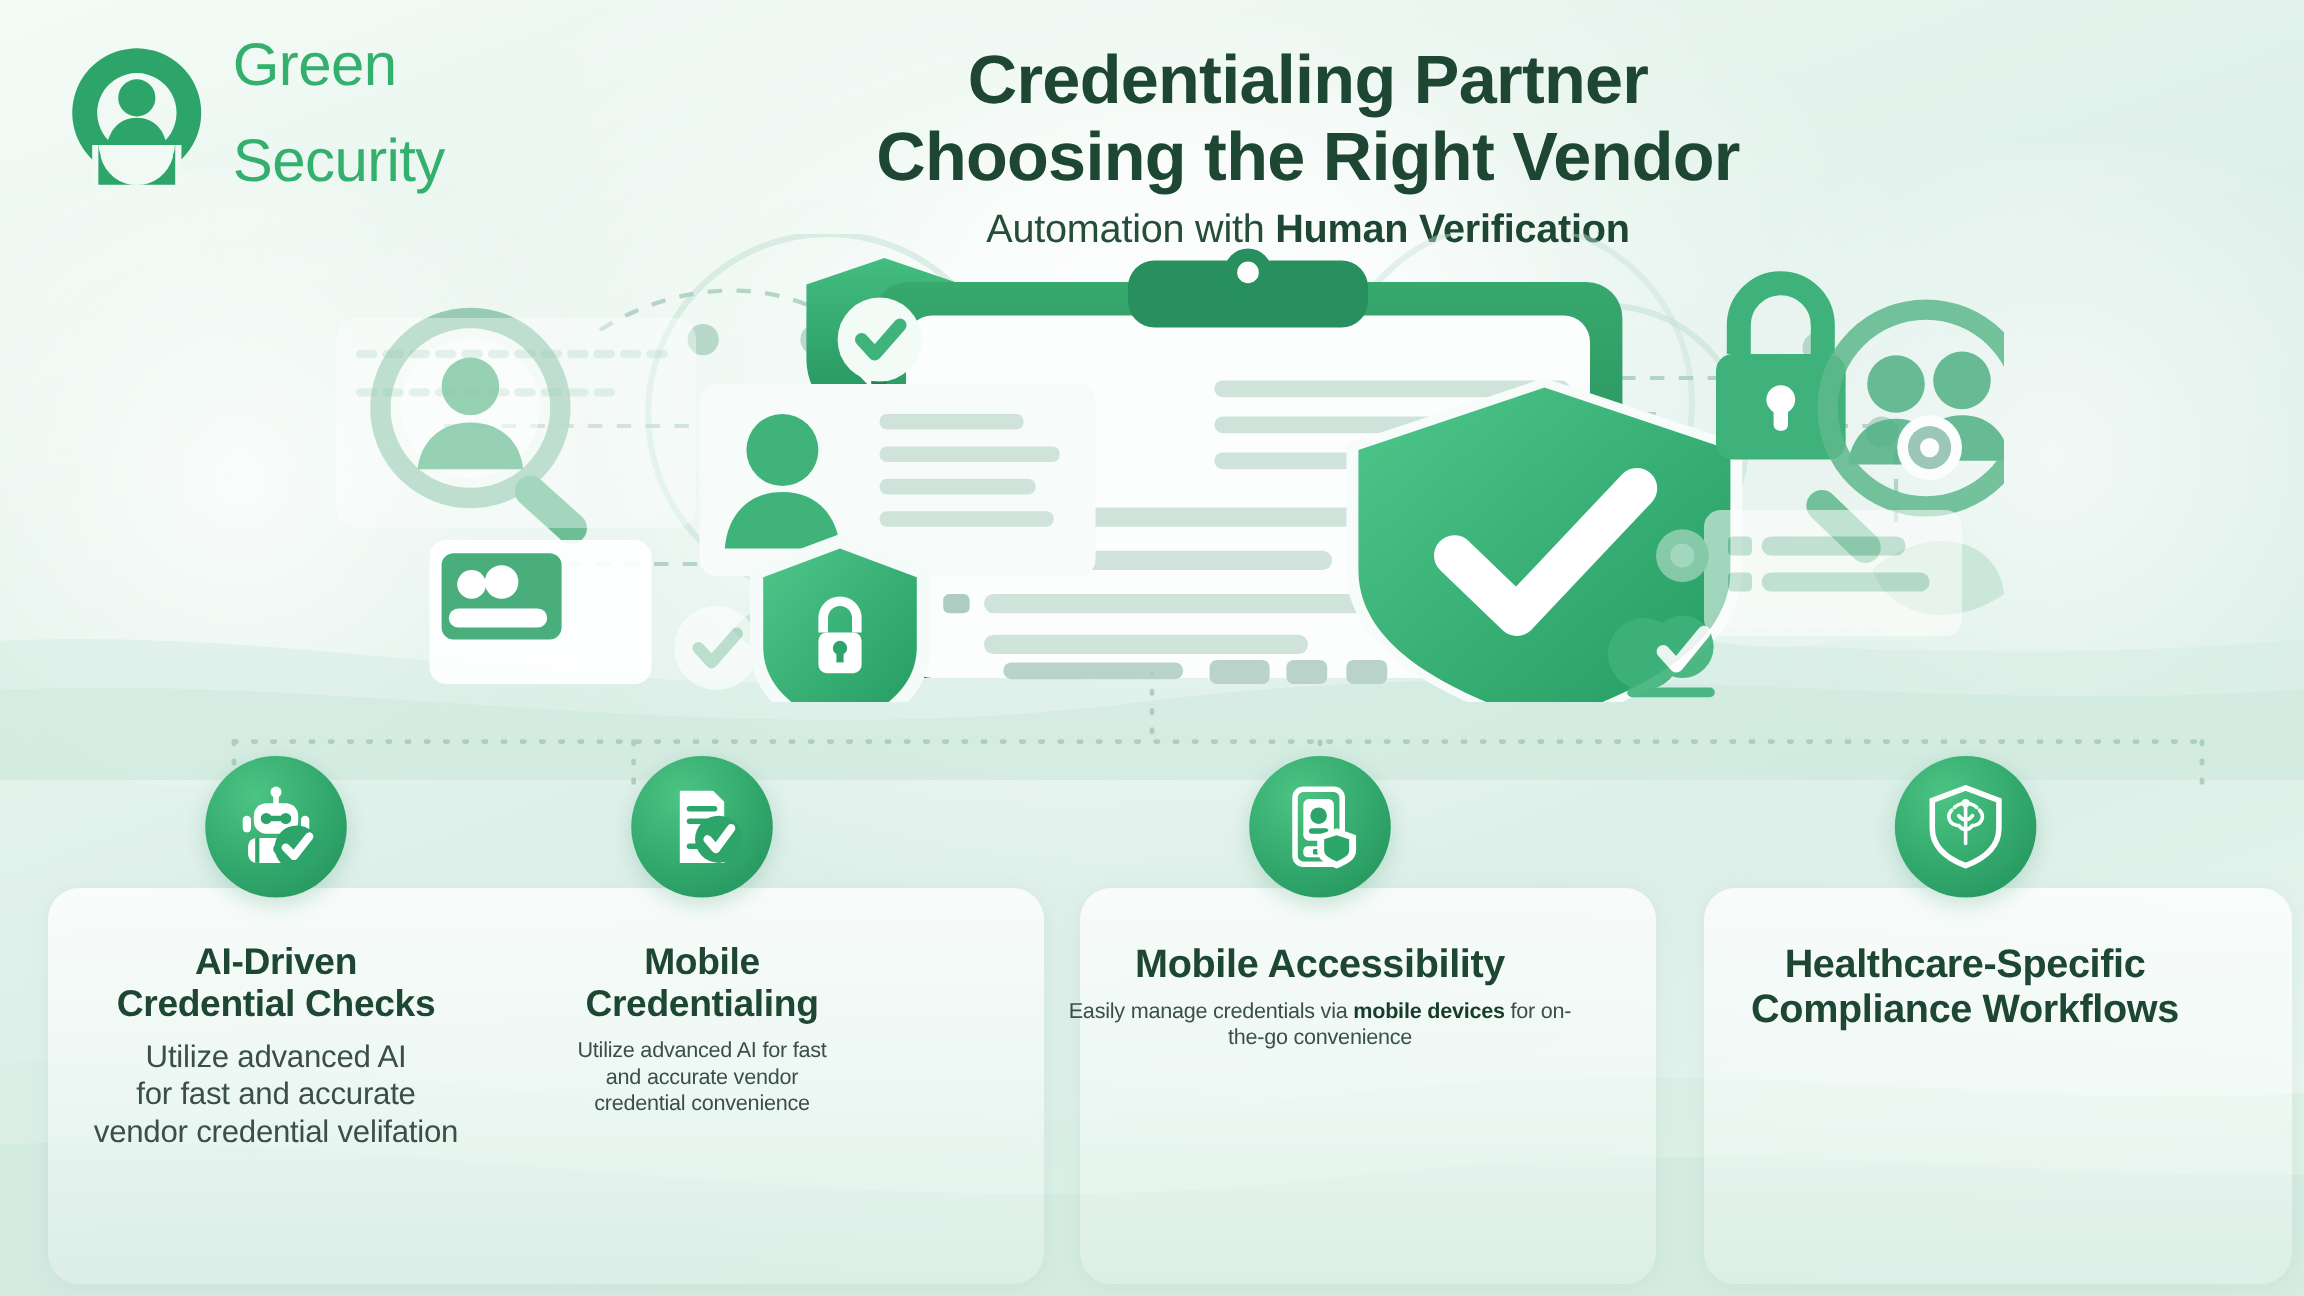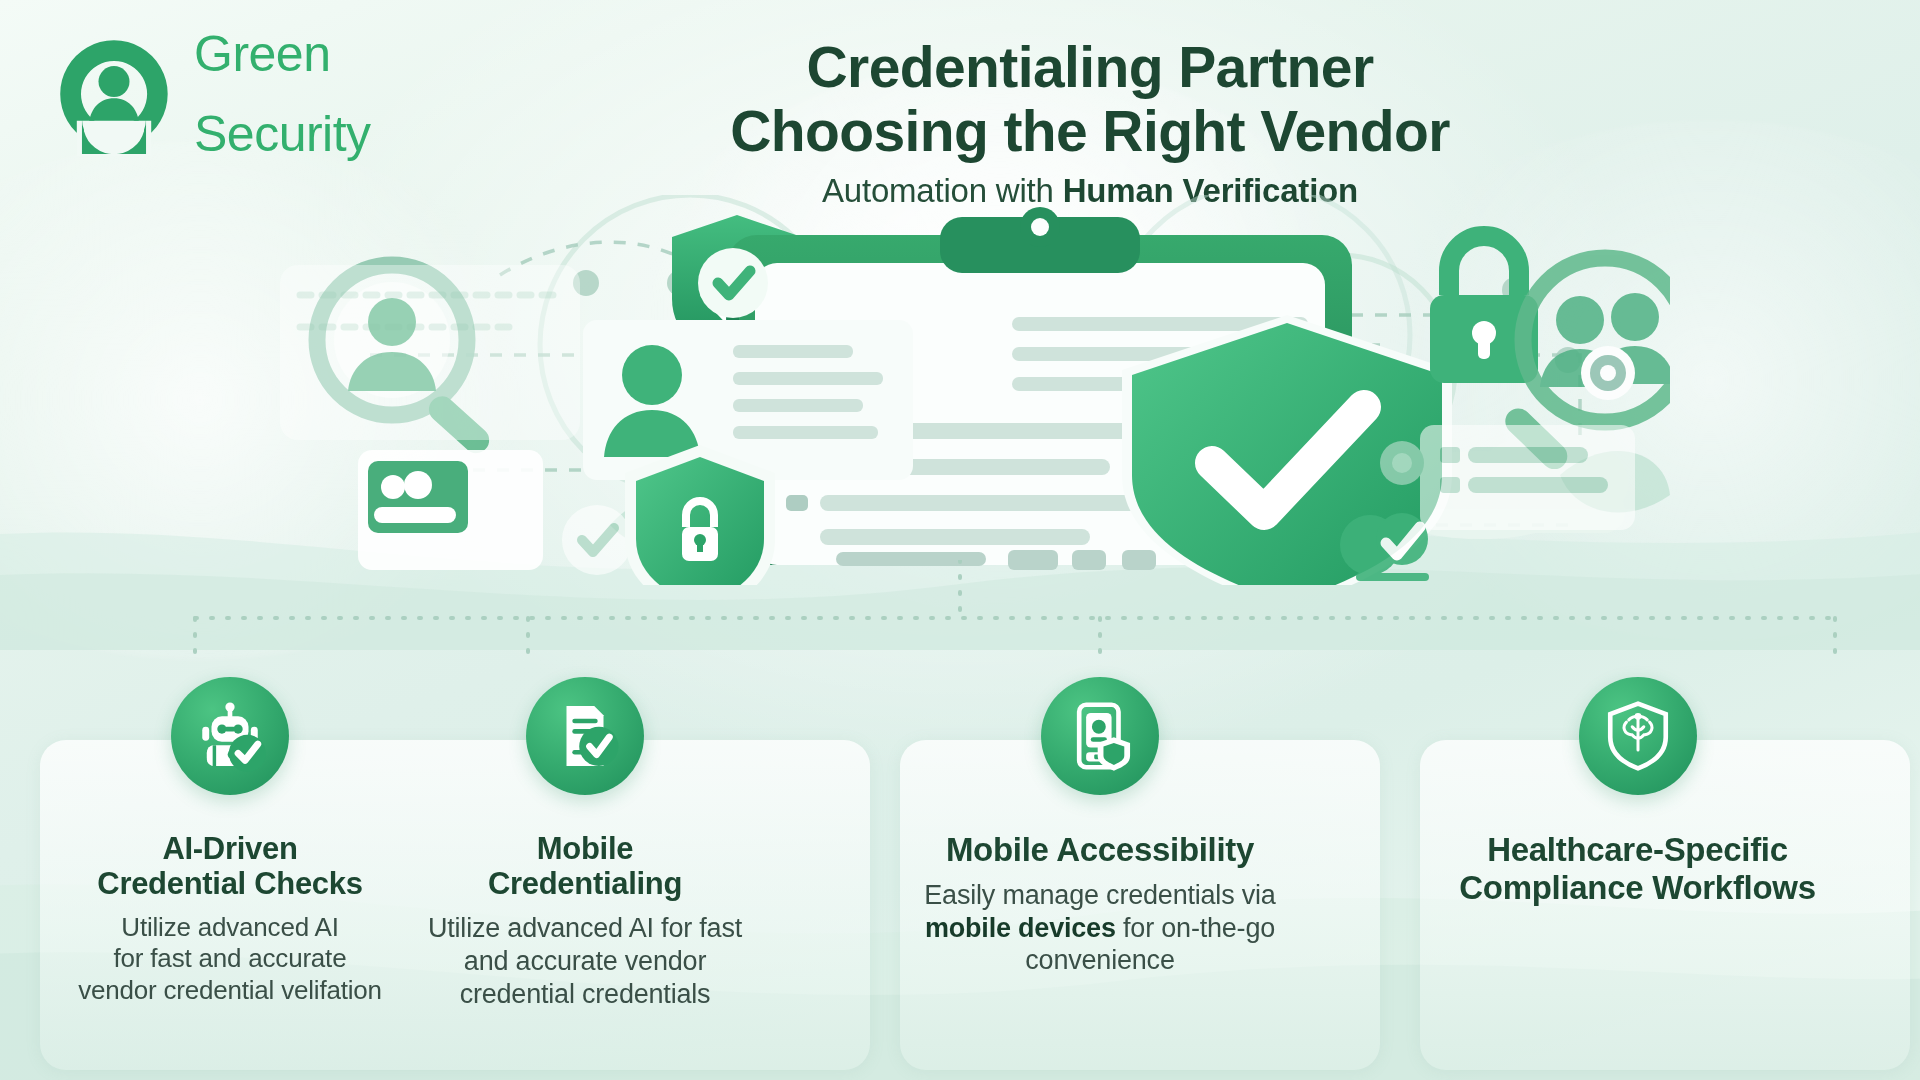--- a/index.html
+++ b/index.html
@@ -110,21 +110,21 @@
     border-radius: 26px;
     background: linear-gradient(180deg, rgba(255,255,255,0.78) 0%, rgba(250,254,252,0.52) 55%, rgba(238,248,243,0.30) 100%);
     box-shadow: 0 2px 16px rgba(120,165,145,0.10);
   }
   #panel-a { left: 40px;   width: 830px; }
   #panel-b { left: 900px;  width: 480px; }
   #panel-c { left: 1420px; width: 490px; }
 
   .card {
     position: absolute;
-    top: 677px;
+    top: 630px;
     text-align: center;
   }
   #card-1 { left: 30px;   width: 400px; }
   #card-2 { left: 375px;  width: 420px; }
   #card-3 { left: 890px;  width: 420px; }
   #card-4 { left: 1400px; width: 475px; }
 
   .icon-circle {
     width: 118px;
     height: 118px;
@@ -142,21 +142,21 @@
     margin-top: 36px;
     color: #1d4732;
     font-size: 31px;
     font-weight: 700;
     line-height: 1.14;
     letter-spacing: -0.3px;
   }
   .card-body {
     margin-top: 10px;
     color: #3a4f47;
-    font-size: 27px;
+    font-size: 18px;
     font-weight: 400;
     line-height: 1.22;
     letter-spacing: -0.2px;
   }
   .card-body .strong { font-weight: 700; color: #173b2a; }
   #card-1 .card-body { font-size: 26px; }
   #card-3 .card-title { font-size: 33px; }
   #card-4 .card-title { font-size: 33px; }
 </style>
 </head>
@@ -467,21 +467,21 @@
         <path d="M36 41 L42 48 L53 33" fill="none" stroke="#ffffff" stroke-width="6" stroke-linecap="round" stroke-linejoin="round"></path>
       </svg>
     </div>
     <div class="card-title">
       <div>Mobile</div>
       <div>Credentialing</div>
     </div>
     <div class="card-body">
       <div>Utilize advanced AI for fast</div>
       <div>and accurate vendor</div>
-      <div>credential credentials</div>
+      <div>credential convenience</div>
     </div>
   </div>
 
   <div class="card" id="card-3">
     <div class="icon-circle">
       <svg viewBox="0 0 64 64" aria-hidden="true">
         <rect x="14" y="5" width="34" height="54" rx="6" fill="none" stroke="#ffffff" stroke-width="4"></rect>
         <rect x="20" y="12" width="22" height="30" rx="4" fill="#ffffff"></rect>
         <circle cx="31" cy="24" r="6" fill="#2da469"></circle>
         <rect x="24" y="33" width="14" height="4" rx="2" fill="#2da469"></rect>

